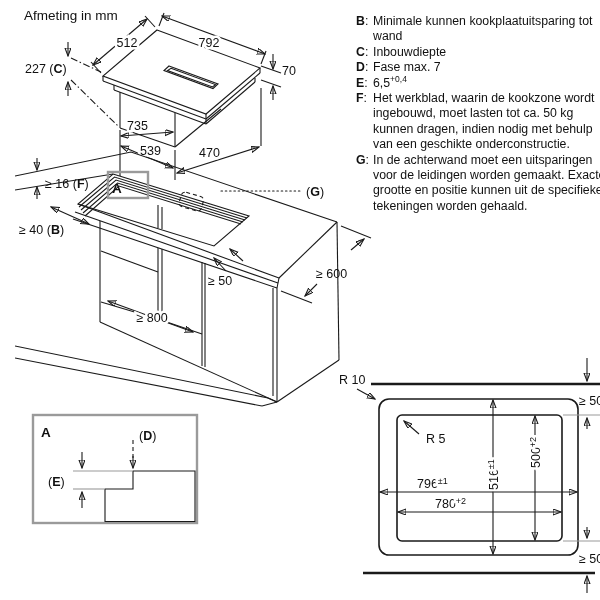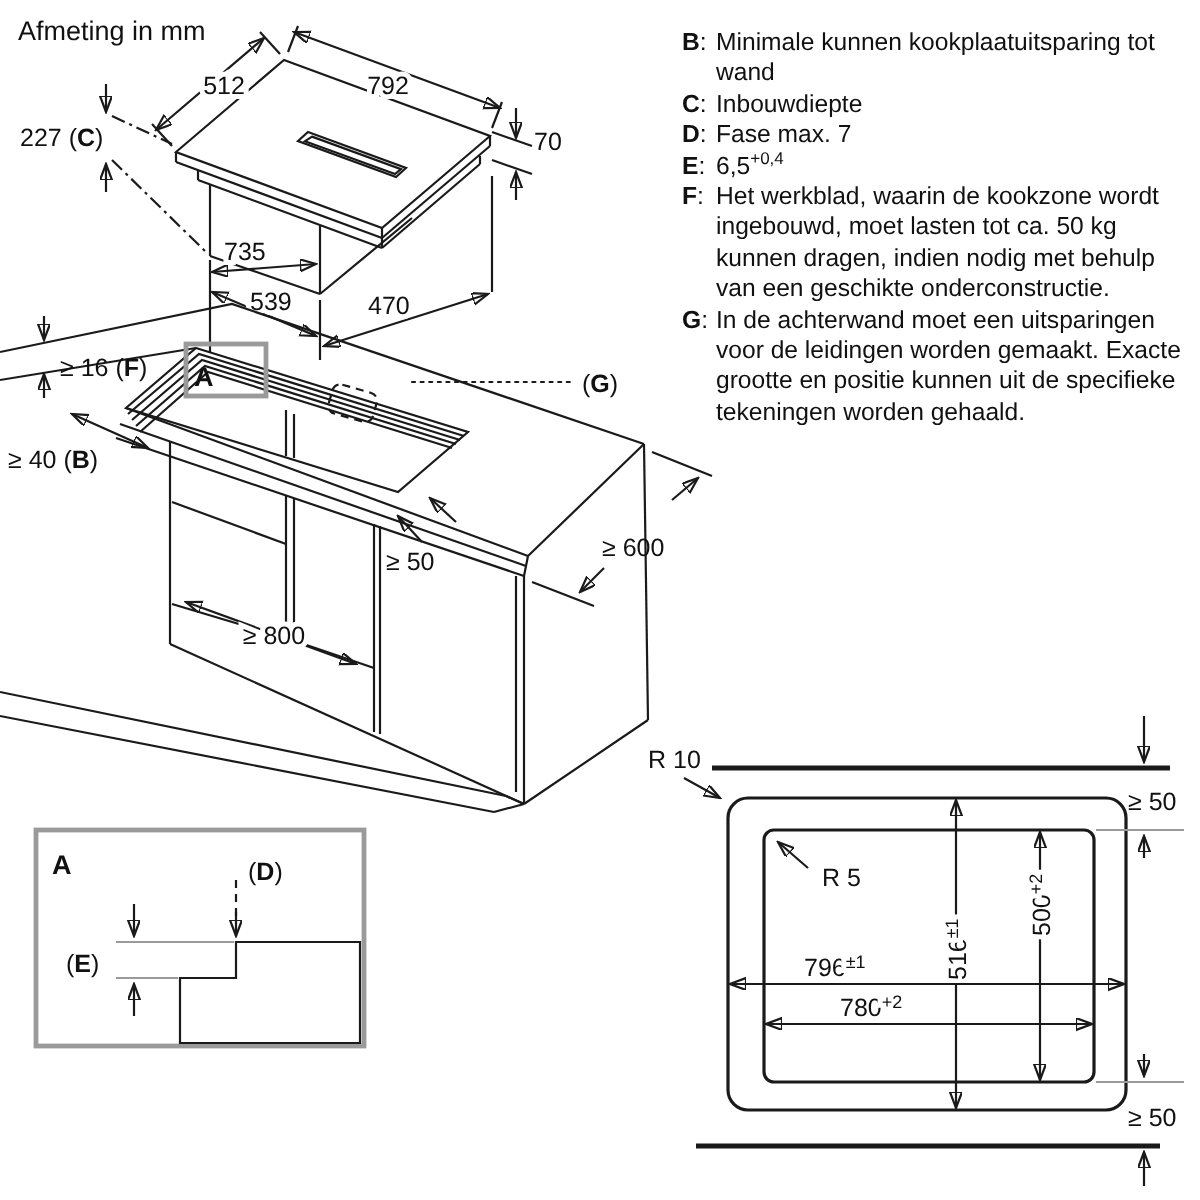--- a/index.html
+++ b/index.html
@@ -1,18 +1,18 @@
 <!DOCTYPE html>
 <html><head>
 <meta charset="utf-8">
 <style>
   html,body{margin:0;padding:0;}
   body{width:600px;height:600px;background:#fff;position:relative;
        font-family:"Liberation Sans", sans-serif;color:#1a1a1a;overflow:hidden;}
-  #stage{position:absolute;left:0;top:0;width:532px;height:600px;}
+  #stage{position:absolute;left:15px;top:0;width:532px;height:600px;}
   #title{position:absolute;left:9px;top:8px;font-size:13.5px;color:#111;}
   #legend{position:absolute;left:341px;top:14px;width:256px;font-size:12.3px;
           line-height:15.4px;color:#111;}
   .leg-item{display:grid;grid-template-columns:17px 1fr;}
   .leg-key{font-weight:bold;}
   .leg-key .colon{font-weight:normal;}
   .leg-text sup{font-size:8.5px;line-height:0;}
   svg{position:absolute;left:0;top:0;}
   svg line,svg polyline,svg polygon,svg path,svg rect{fill:none;stroke:#1a1a1a;stroke-width:1.1;}
   .thick{stroke-width:2.6;}

